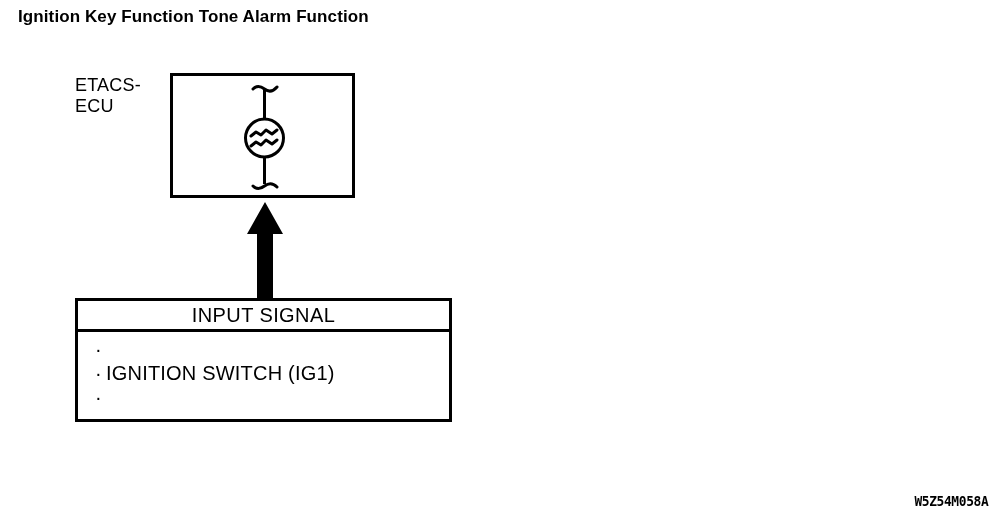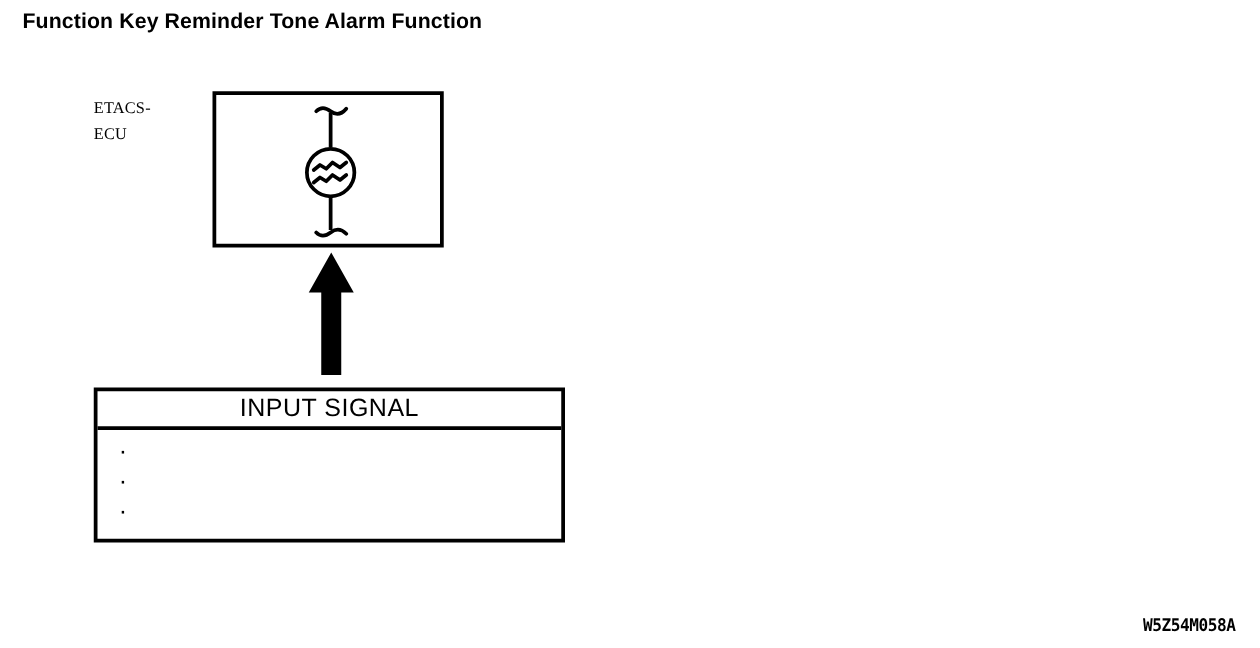--- a/index.html
+++ b/index.html
@@ -29,25 +29,24 @@
   
   #ecu-group {
     position: absolute;
     left: 0;
     top: 0;
   }
   #ecu-label {
     position: absolute;
     left: 75px;
     top: 75px;
-    font-size: 13px;
+    font-size: 18px;
     line-height: 21px;
     white-space: pre-line;
     letter-spacing: 0.2px;
-    font-family: Liberation Serif, serif;
   }
   #ecu-box {
     position: absolute;
     left: 170px;
     top: 73px;
     width: 185px;
     height: 125px;
     border: 3px solid #000;
     box-sizing: border-box;
     background: #fff;
@@ -72,21 +71,20 @@
   
   #input-signal-box {
     position: absolute;
     left: 75px;
     top: 298px;
     width: 377px;
     height: 124px;
     border: 3px solid #000;
     box-sizing: border-box;
     background: #fff;
-    margin-top: 12px;
   }
   #input-signal-header {
     height: 28px;
     border-bottom: 3px solid #000;
     display: flex;
     align-items: center;
     justify-content: center;
   }
   #input-signal-header-text {
     font-size: 20px;
@@ -120,21 +118,21 @@
     font-size: 14px;
     font-weight: bold;
     letter-spacing: -0.4px;
     transform: scaleX(0.92);
     transform-origin: right bottom;
   }
 </style>
 </head>
 <body>
 
-<div id="page-title">Function Key Reminder Tone Alarm Function</div>
+<div id="page-title">Ignition Key Function Tone Alarm Function</div>
 
 <div id="ecu-group">
 
   <div id="ecu-label">ETACS-
 ECU</div>
 
   <div id="ecu-box"></div>
 
   <div id="buzzer-symbol">
     <svg width="53" height="110" viewBox="0 0 53 110" xmlns="http://www.w3.org/2000/svg">
@@ -166,20 +164,21 @@
 <div id="input-signal-box">
   <div id="input-signal-header">
     <span id="input-signal-header-text">INPUT SIGNAL</span>
   </div>
   <div id="input-signal-list">
     <div class="signal-item">
       <span class="signal-bullet">·</span>
     </div>
     <div class="signal-item">
       <span class="signal-bullet">·</span>
+      <span>IGNITION SWITCH (IG1)</span>
     </div>
     <div class="signal-item">
       <span class="signal-bullet">·</span>
     </div>
   </div>
 </div>
 
 <div id="doc-code">W5Z54M058A</div>
 
 </body></html>

